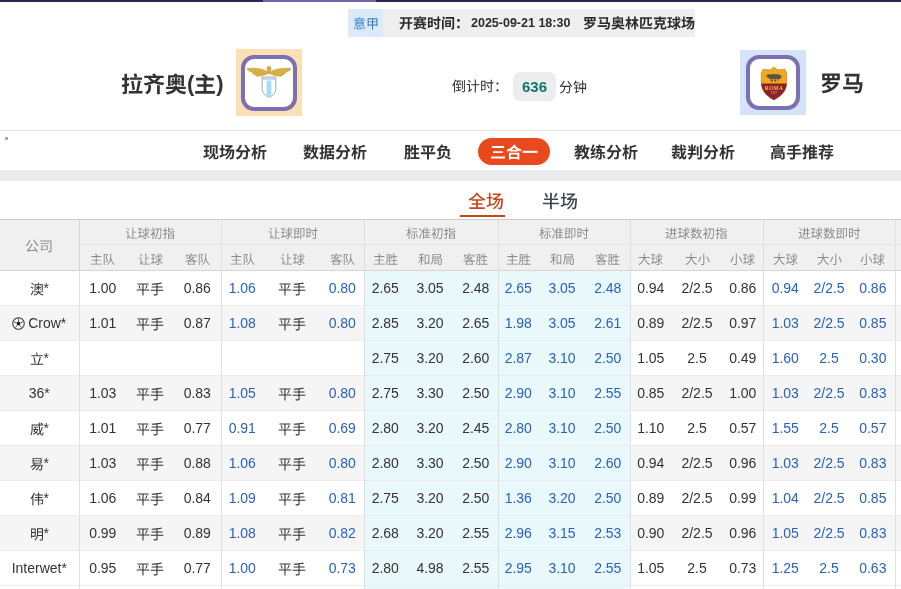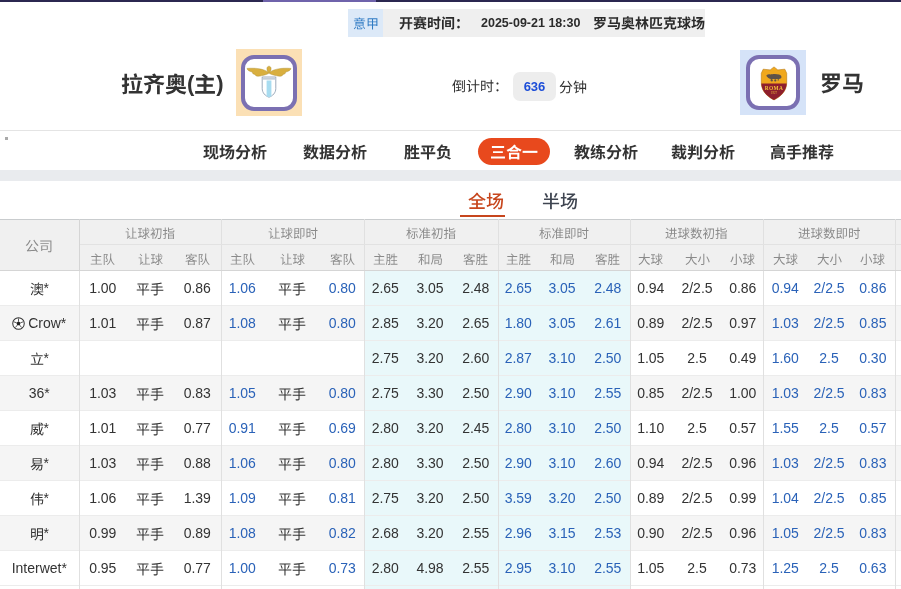--- a/index.html
+++ b/index.html
@@ -109,21 +109,21 @@
         </svg>
       </div>
  <div style="background:#efefef;display:flex;align-items:center;padding:0 0 0 16px;color:#2b2b2b;font-weight:bold;font-size:12.5px">
   <svg class="k" style="width:70px;height:14px;fill:#2b2b2b;" viewBox="0 -880 5000 1000">
           <use href="#b5f00"></use>
           <use href="#b8d5b" x="1000"></use>
           <use href="#b65f6" x="2000"></use>
           <use href="#b95f4" x="3000"></use>
           <use href="#bff1a" x="4000"></use>
         </svg>
-        <span style="margin-left:12px">2025-09-21 18:30</span>
+        <span style="margin-left:2px">2025-09-21 18:30</span>
         <span style="width:13px"></span>
         <svg class="k" style="width:112px;height:14px;fill:#2b2b2b;" viewBox="0 -880 8000 1000">
           <use href="#b7f57"></use>
           <use href="#b9a6c" x="1000"></use>
           <use href="#b5965" x="2000"></use>
           <use href="#b6797" x="3000"></use>
           <use href="#b5339" x="4000"></use>
           <use href="#b514b" x="5000"></use>
           <use href="#b7403" x="6000"></use>
           <use href="#b573a" x="7000"></use>
@@ -154,21 +154,21 @@
 <path d="M20.6 16.6 L25.4 16.6 L25.4 32.1 C24.7 32.6 23.8 33 23 33.2 C22.2 33 21.3 32.6 20.6 32.1 Z" fill="#a8dcf0"></path>
 <rect x="16.9" y="13.7" width="12.2" height="2" fill="#c3ced9"></rect>
 </svg>
 </div>
 <svg class="k" style="width:56px;height:14px;fill:#333;position:absolute;left:452px;top:79.07px;" viewBox="0 -880 4000 1000">
       <use href="#r5012"></use>
       <use href="#r8ba1" x="1000"></use>
       <use href="#r65f6" x="2000"></use>
       <use href="#rff1a" x="3000"></use>
     </svg>
-<div style="position:absolute;left:513px;top:72px;width:43px;height:29px;background:#ededed;border-radius:7px;text-align:center;line-height:29px;font-weight:bold;font-size:13px;color:#1d4ed8">636</div>
+<div style="position:absolute;left:513px;top:72px;width:43px;height:29px;background:#ededed;border-radius:7px;text-align:center;line-height:29px;font-weight:bold;font-size:15px;color:#0f766e">636</div>
 <svg class="k" style="width:28px;height:14px;fill:#333;position:absolute;left:559px;top:80.07px;" viewBox="0 -880 2000 1000">
       <use href="#r5206"></use>
       <use href="#r949f" x="1000"></use>
     </svg>
 <div style="position:absolute;left:740px;top:50px;width:66px;height:65px;background:#d5e3f8">
  <div style="position:absolute;left:6px;top:5px;width:54px;height:55px;background:#fff;border:4px solid #7b70b2;border-radius:13px"></div>
  <svg width="28" height="35" viewBox="0 0 28 35" style="position:absolute;left:19.5px;top:15.5px">
 <path d="M14 0.9 L17.8 3.9 L24.8 3.2 L26.7 7.3 L26.7 17 C26.7 24.8 20.6 30.8 14 33.9 C7.4 30.8 1.3 24.8 1.3 17 L1.3 7.3 L3.2 3.2 L10.2 3.9 Z" fill="#f0a81d" stroke="#b97a10" stroke-width="0.6"></path>
 <path d="M1.3 17.4 L26.7 17.4 L26.7 17 C26.7 24.8 20.6 30.8 14 33.9 C7.4 30.8 1.3 24.8 1.3 17 Z" fill="#8e1f2d"></path>
 <g fill="#5f5248">
@@ -431,21 +431,21 @@
           <td>0.87</td>
           <td class="bl gl">1.08</td>
           <td class="bl"><svg class="k" style="width:28px;height:14px;" viewBox="0 -880 2000 1000">
               <use href="#r5e73"></use>
               <use href="#r624b" x="1000"></use>
             </svg></td>
           <td class="bl">0.80</td>
           <td class="cy gl">2.85</td>
           <td class="cy">3.20</td>
           <td class="cy">2.65</td>
-          <td class="bl cy bl gl">1.80</td>
+          <td class="bl cy bl gl">1.98</td>
           <td class="bl cy bl">3.05</td>
           <td class="bl cy bl">2.61</td>
           <td class="gl">0.89</td>
           <td>2/2.5</td>
           <td>0.97</td>
           <td class="bl gl">1.03</td>
           <td class="bl">2/2.5</td>
           <td class="bl">0.85</td>
           <td class="gl"></td>
         </tr>
@@ -563,31 +563,31 @@
         </tr>
 <tr>
           <td class="co"><svg class="k" style="width:14px;height:14px;" viewBox="0 -880 1000 1000">
               <use href="#r4f1f"></use>
             </svg>*</td>
           <td class="gl">1.06</td>
           <td><svg class="k" style="width:28px;height:14px;" viewBox="0 -880 2000 1000">
               <use href="#r5e73"></use>
               <use href="#r624b" x="1000"></use>
             </svg></td>
-          <td>1.39</td>
+          <td>0.84</td>
           <td class="bl gl">1.09</td>
           <td class="bl"><svg class="k" style="width:28px;height:14px;" viewBox="0 -880 2000 1000">
               <use href="#r5e73"></use>
               <use href="#r624b" x="1000"></use>
             </svg></td>
           <td class="bl">0.81</td>
           <td class="cy gl">2.75</td>
           <td class="cy">3.20</td>
           <td class="cy">2.50</td>
-          <td class="bl cy bl gl">3.59</td>
+          <td class="bl cy bl gl">1.36</td>
           <td class="bl cy bl">3.20</td>
           <td class="bl cy bl">2.50</td>
           <td class="gl">0.89</td>
           <td>2/2.5</td>
           <td>0.99</td>
           <td class="bl gl">1.04</td>
           <td class="bl">2/2.5</td>
           <td class="bl">0.85</td>
           <td class="gl"></td>
         </tr>

